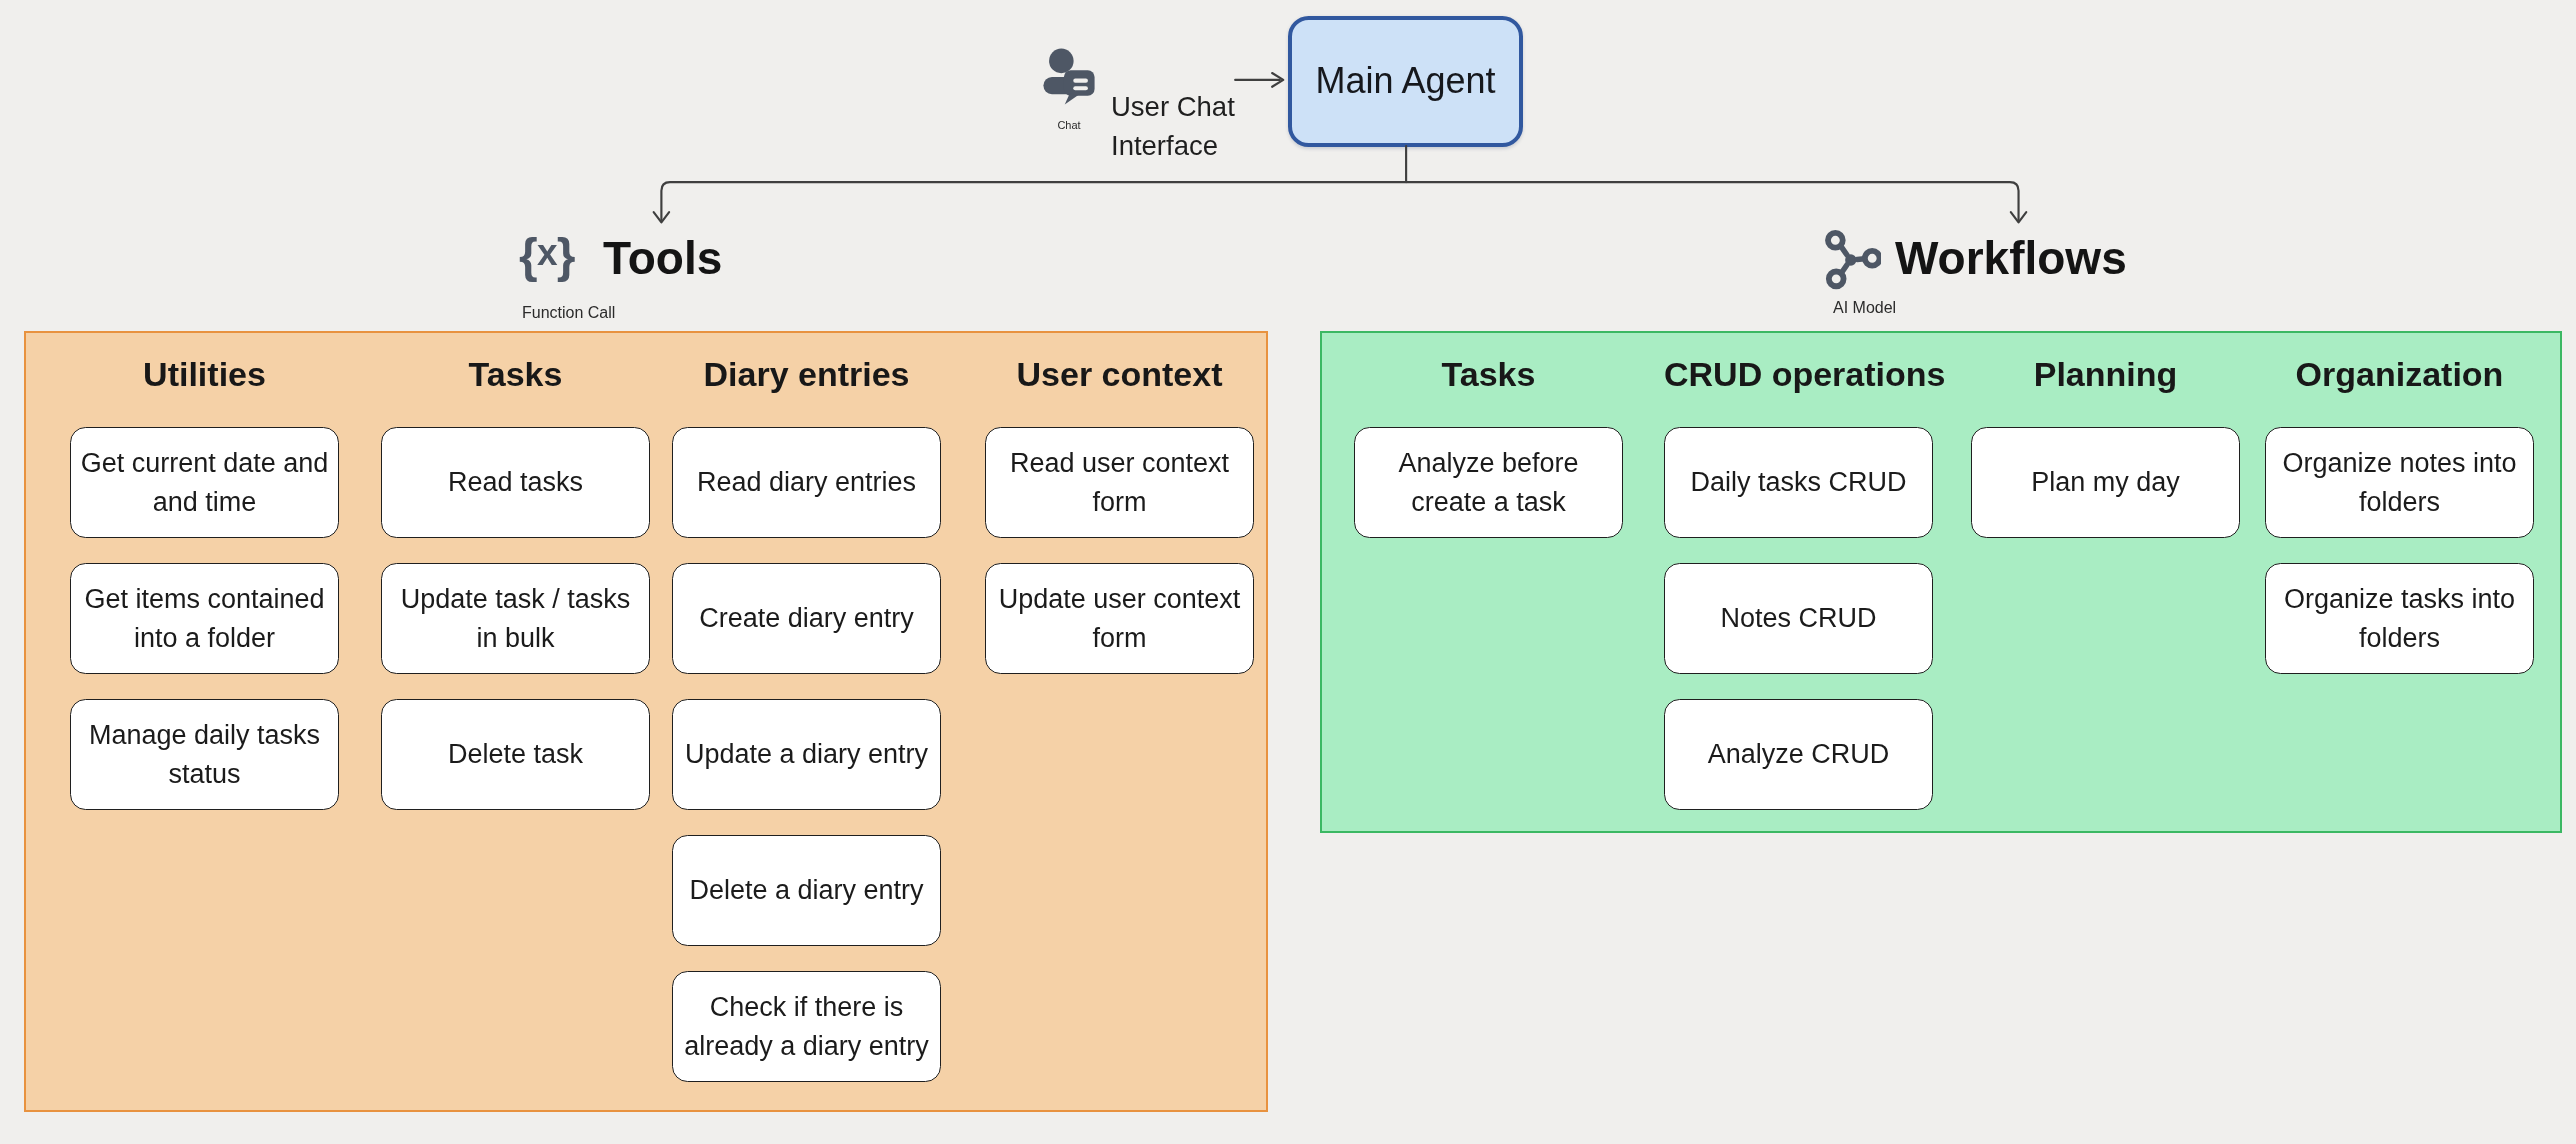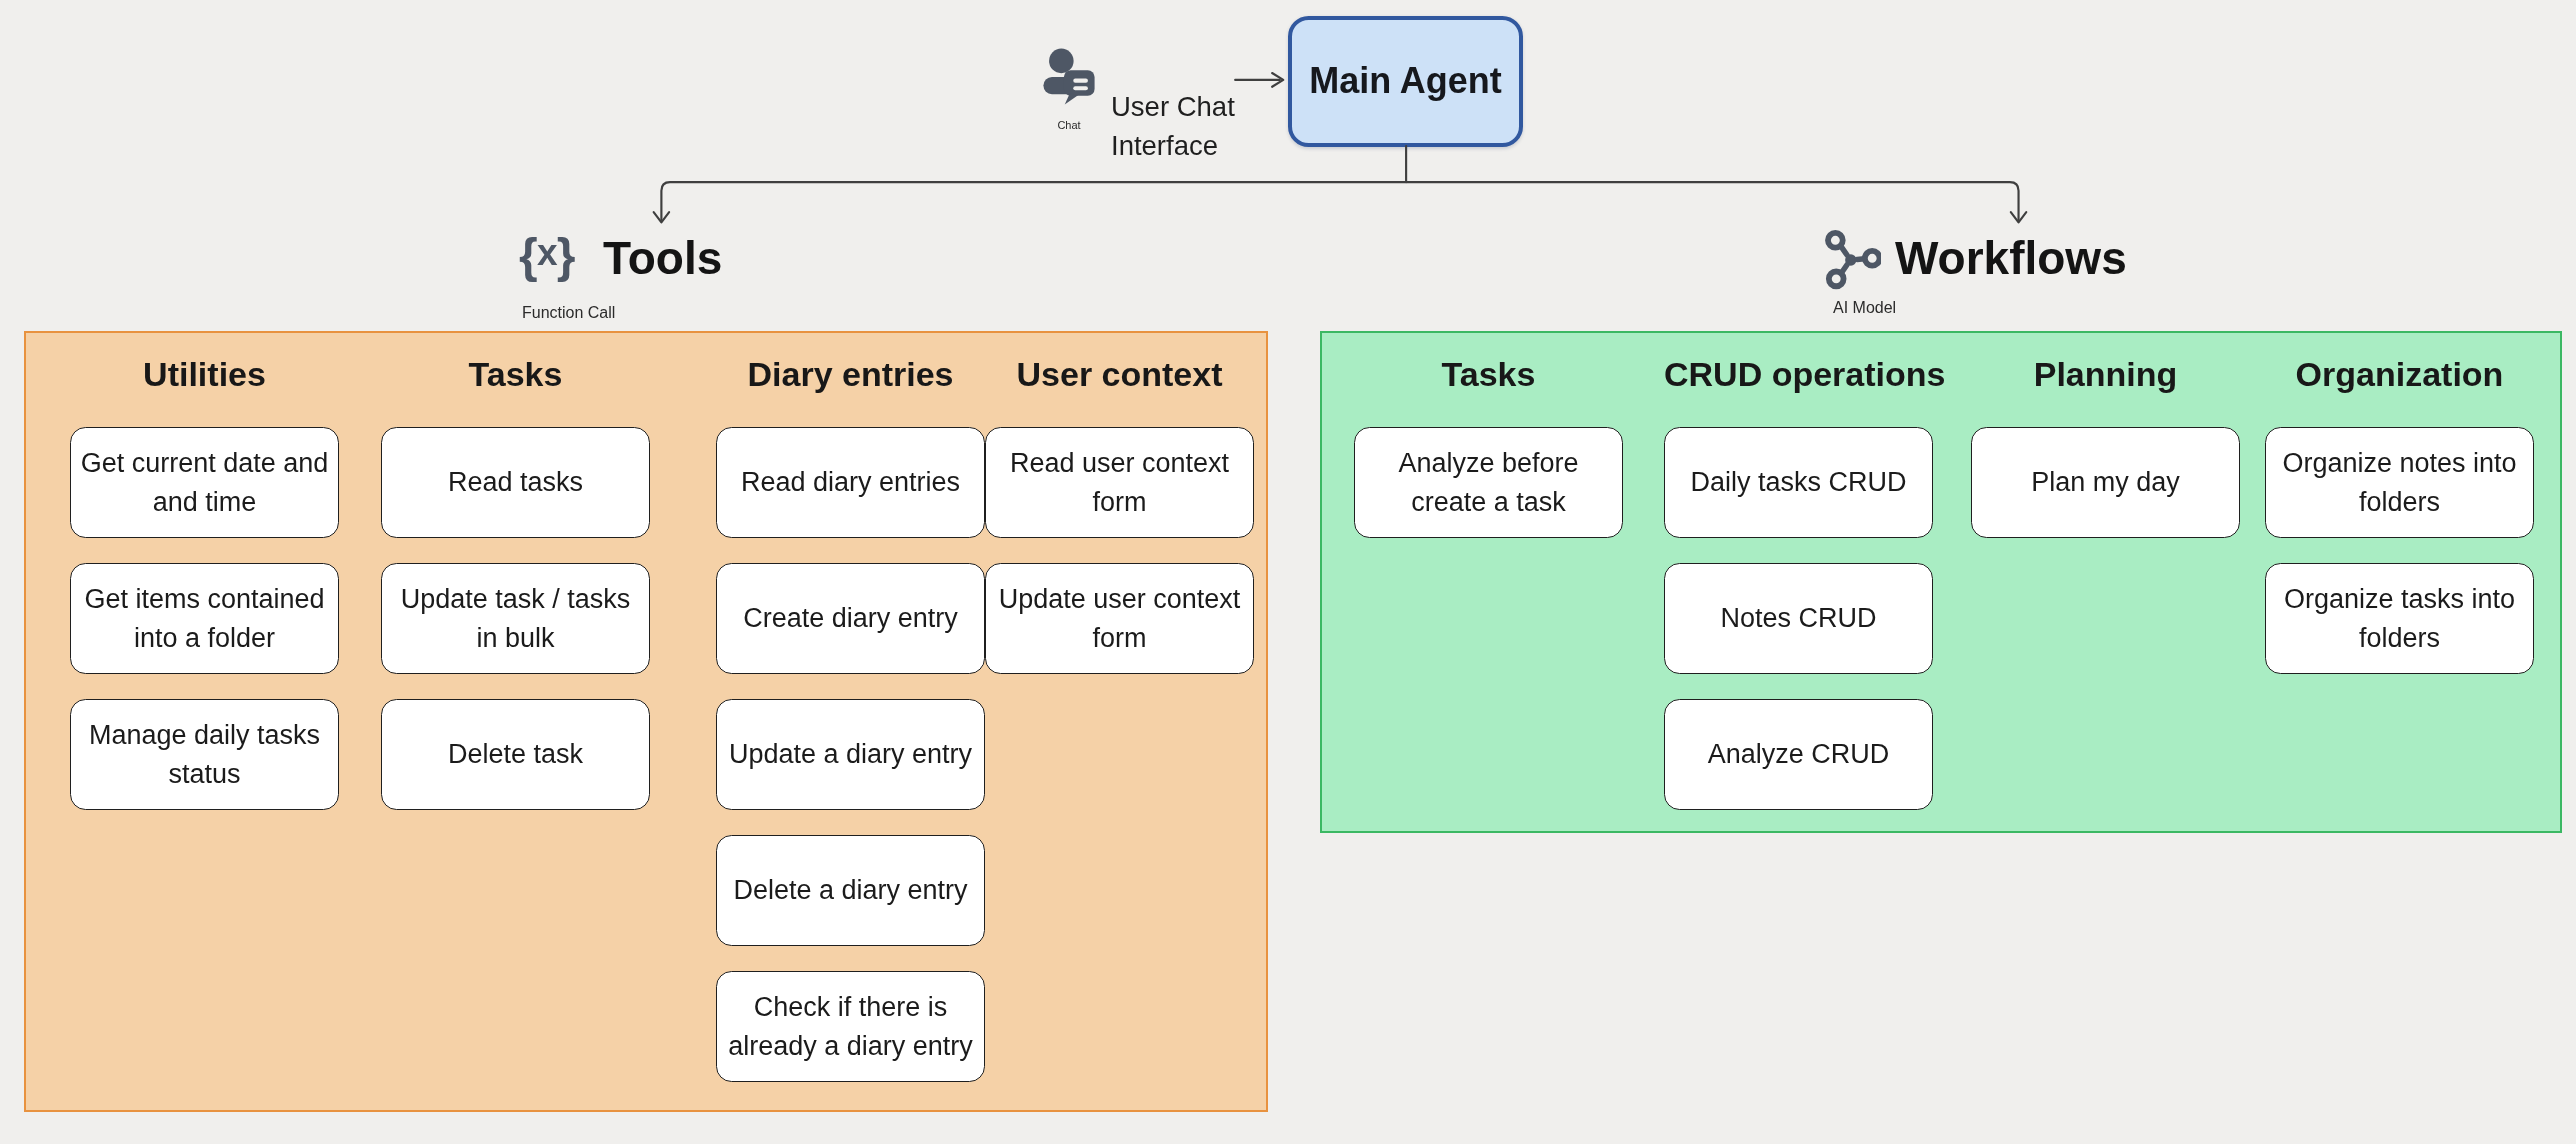--- a/index.html
+++ b/index.html
@@ -13,21 +13,21 @@
   .conn { fill:none; stroke:var(--line-color,#3f3f3f); stroke-width:2.5; stroke-linecap:round; stroke-linejoin:round; }
 
   
   #chat-icon { position:absolute; left:1040px; top:47px; }
   #chat-label { position:absolute; left:1033px; top:119px; width:72px; text-align:center; font-size:11px; color:#2b2b2b; }
   #user-chat { position:absolute; left:1111px; top:43px; font-size:27.5px; line-height:39px; white-space:pre-line; color:#1f1f1f;margin-top:44px; }
   #main-agent {
     position:absolute; left:1288px; top:15.5px; width:235px; height:131px; box-sizing:border-box;
     background:var(--accent-blue-fill,#cde1f7); border:4.3px solid var(--accent-blue-border,#31589f);
     border-radius:20.6px; display:flex; align-items:center; justify-content:center;
-    font-size:36px; font-weight:700; color:#16181d; box-shadow:0 1.7px 3.4px rgba(40,60,100,.18);
+    font-size:36px; font-weight:400; color:#16181d; box-shadow:0 1.7px 3.4px rgba(40,60,100,.18);
   }
 
   
   .sec-icon-text { position:absolute; display:flex; align-items:center; font-weight:700; color:var(--icon-gray,#4e5765); letter-spacing:-1.7px; }
   #tools-icon { left:519px; top:228px; height:55px; }
   #tools-icon .brace { font-size:48px; line-height:55px; }
   #tools-icon .xglyph { font-size:37px; line-height:55px; padding:0 0.9px 5.2px; font-weight:700; }
   .section-title { position:absolute; font-size:46px; line-height:52px; font-weight:700; color:#141414; }
   #tools-title { left:603px; top:232px; }
   #wf-icon { position:absolute; left:1824px; top:230px; }
@@ -126,21 +126,21 @@
       <div class="card">Manage daily tasks
 status</div>
     </div>
     <div class="column" style="left: 381px;">
       <div class="col-header">Tasks</div>
       <div class="card">Read tasks</div>
       <div class="card">Update task / tasks
 in bulk</div>
       <div class="card">Delete task</div>
     </div>
-    <div class="column" style="left: 716px;">
+    <div class="column" style="left: 672px;">
       <div class="col-header">Diary entries</div>
       <div class="card">Read diary entries</div>
       <div class="card">Create diary entry</div>
       <div class="card">Update a diary entry</div>
       <div class="card">Delete a diary entry</div>
       <div class="card">Check if there is
 already a diary entry</div>
     </div>
     <div class="column" style="left: 985px;">
       <div class="col-header">User context</div>

